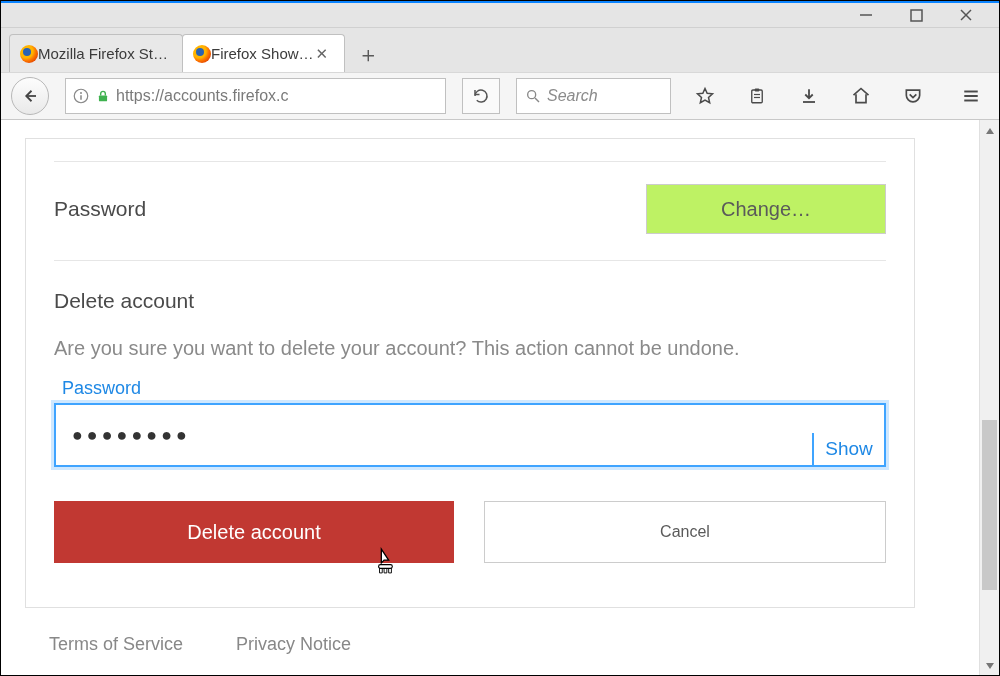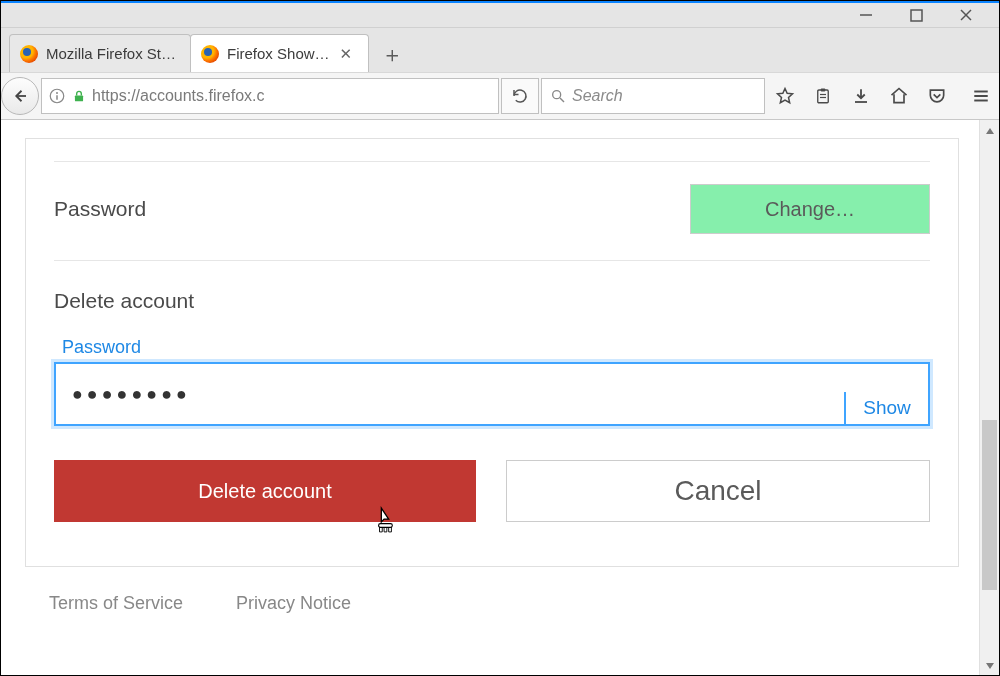--- a/index.html
+++ b/index.html
@@ -35,21 +35,21 @@
     padding: 0 8px;
   }
   .tab {
     display: flex; align-items: center;
     height: 38px; padding: 0 14px 0 10px;
     border: 1px solid #c0c0c0;
     border-bottom: none;
     background: #e8e8e8;
     color: #3c3c3c; font-size: 15px;
     max-width: 215px;
-    gap: 8px;
+    gap: 0;
     border-radius: 4px 4px 0 0;
     margin-right: -1px;
     position: relative;
   }
   .tab.active {
     background: #fff;
     z-index: 2;
   }
   .tab .tab-title { white-space: nowrap; overflow: hidden; text-overflow: ellipsis; flex: 1; }
   .tab-close { font-size: 15px; color: #666; padding: 0 2px; }
@@ -68,22 +68,22 @@
     content:""; position:absolute; top:3px; left:3px; width:8px; height:8px;
     border-radius:50%; background:#2a63b3;
   }
   .gear-svg { width:18px; height:18px; flex:0 0 18px; }
   .toolbar {
     height: 48px;
     border-top: 1px solid #d8d8d8;
     border-bottom: 1px solid #c8c8c8;
     background: #f5f5f5;
     display: flex; align-items: center;
-    padding: 0 0;
-    gap: 2px;
+    padding: 0 10px;
+    gap: 16px;
   }
   .circle-btn {
     width: 38px; height: 38px; border-radius: 50%;
     border: 1px solid #b8b8b8;
     background: linear-gradient(#fdfdfd,#e9e9e9);
     display: flex; align-items: center; justify-content: center;
     color: #444;
   }
   .urlbar {
     flex: 1;
@@ -96,35 +96,36 @@
     color: #7a7a7a;
     gap: 6px;
   }
   .reload-btn {
     width: 38px; height: 36px;
     border: 1px solid #c0c0c0;
     background: #fafafa;
     display: flex; align-items: center; justify-content: center;
   }
   .searchbar {
-    width: 224px; height: 36px;
+    width: 155px; height: 36px;
     border: 1px solid #c0c0c0;
     background: #fff;
     display: flex; align-items: center;
     padding: 0 8px; gap: 6px;
     font-size: 16px; color: #8b8b8b; font-style: italic;
   }
   .tool-icon {
     width: 36px; height: 36px;
     display:flex; align-items:center; justify-content:center;
     color:#4a4a4a;
   }
   .content-area {
     display:flex;
     height: calc(676px - 2px - 25px - 44px - 48px);
+    gap: 44px;
   }
   .page {
     flex:1;
     padding: 18px 20px 0 24px;
     overflow: hidden;
   }
   .scroll-track {
     width: 20px;
     background: #f0f0f0;
     border-left: 1px solid #e0e0e0;
@@ -151,59 +152,59 @@
   .row-pw {
     display:flex; align-items:center; justify-content:space-between;
     padding-bottom: 26px;
     border-bottom:1px solid #e6e6e6;
     margin-bottom: 28px;
   }
   .row-pw .lbl { font-size: 21px; color:#4a4a4a; }
   .change-btn {
     width: 240px; height: 50px;
     border: 1px solid #ccc;
-    background:#86efac;
+    background:#bef264;
     font-size: 20px; color:#5a5a5a;
     display:flex; align-items:center; justify-content:center;
   }
   .del-heading { font-size: 21px; color:#4a4a4a; margin-bottom: 24px; }
   .del-warn { font-size: 20px; color:#8a8a8a; margin-bottom: 18px; }
   .pw-label { font-size: 18px; color:#1e88e5; margin-bottom:4px; padding-left:8px;}
   .pw-wrap {
     display:flex; height:64px;
     border: 2px solid #3fa4ff;
     box-shadow: 0 0 0 3px rgba(64,164,255,.25);
     margin-bottom: 34px;
   }
   .pw-input {
     flex:1; border:none; outline:none;
     font-size: 18px; padding: 0 16px;
     letter-spacing: 4px;
     color:#333;
   }
   .show-btn {
-    width: 84px;
+    width: 72px;
     border-left: 2px solid #3fa4ff;
     display:flex; align-items:center; justify-content:center;
     font-size: 19px; color:#1e88e5;
     background:#fff;
     margin-top:28px;
   }
   .btn-row { display:flex; gap:30px; position: relative;}
   .primary-btn {
     flex:1; height:62px;
     background:#c13832; color:#fff;
     font-size:20px;
     display:flex; align-items:center; justify-content:center;
     border:none;
   }
   .secondary-btn {
     flex:1; height:62px;
     background:#fff; border:1px solid #ccc;
-    font-size:28px; color:#5a5a5a;
+    font-size:16px; color:#5a5a5a;
     display:flex; align-items:center; justify-content:center;
   }
   .cursor {
     position:absolute; top:46px; left:320px;
     width:22px; height:28px; pointer-events:none;
   }
   .footer-links {
     text-align:left; margin-top:26px;
     font-size:18px; color:#888;
   }
@@ -323,20 +324,21 @@
   <div class="page">
     <div class="panel">
       <div class="section-top-line"></div>
 
       <div class="row-pw">
         <div class="lbl">Password</div>
         <div class="change-btn">Change…</div>
       </div>
 
       <div class="del-heading">Delete account</div>
+      <div class="del-warn">Are you sure you want to delete your account? This action cannot be undone.</div>
 
       <div class="pw-label">Password</div>
       <div class="pw-wrap">
         <input class="pw-input" type="text" value="●●●●●●●●" style="">
         <div class="show-btn">Show</div>
       </div>
 
       <div class="btn-row">
         <button class="primary-btn">Delete account</button>
         <button class="secondary-btn">Cancel</button>

